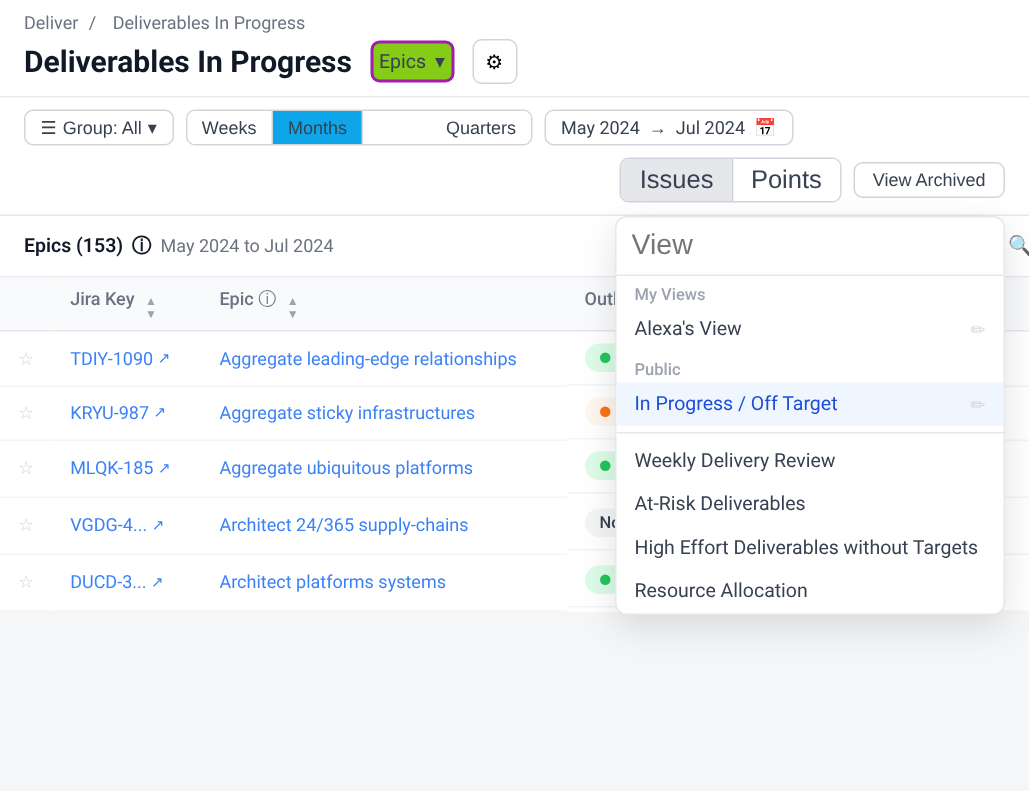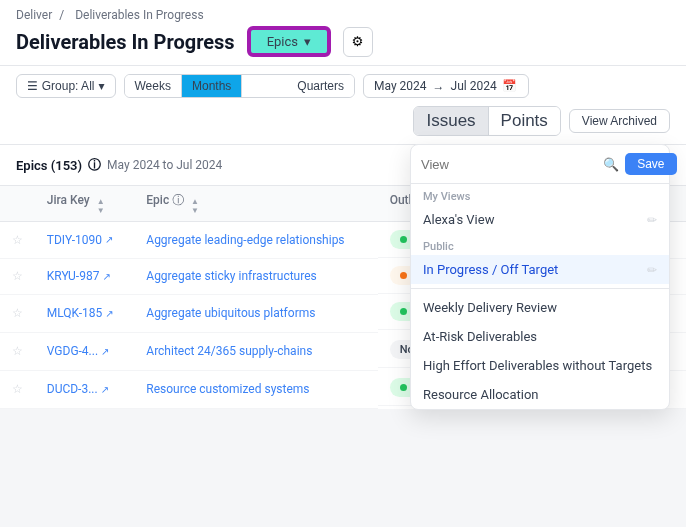--- a/index.html
+++ b/index.html
@@ -5,21 +5,21 @@
     * { box-sizing: border-box; margin: 0; padding: 0; }
     body { font-family: -apple-system, BlinkMacSystemFont, 'Segoe UI', Roboto, sans-serif; font-size: 13px; background: #f5f6f8; color: #1a1a2e; width: 686px; height: 527px; overflow: hidden; position: relative; }
 
     
     .top-bar { background: #fff; padding: 8px 16px; border-bottom: 1px solid #e5e7eb; }
     .breadcrumb { font-size: 12px; color: #6b7280; margin-bottom: 4px; }
     .breadcrumb a { color: #6b7280; text-decoration: none; }
     .breadcrumb span { margin: 0 4px; }
     .page-header { display: flex; align-items: center; gap: 12px; }
     .page-title { font-size: 20px; font-weight: 700; color: #111827; }
-    .epics-select { display: flex; align-items: center; border: 4px solid #a21caf; border-radius: 6px; padding: 4px 16px; background: #5eead4; cursor: pointer; gap: 6px; font-size: 13px; color: #374151; }
+    .epics-select { display: flex; align-items: center; border: 2px solid #a21caf; border-radius: 6px; padding: 4px 4px; background: #84cc16; cursor: pointer; gap: 6px; font-size: 13px; color: #374151; }
     .gear-btn { width: 30px; height: 30px; border: 1px solid #d1d5db; border-radius: 6px; background: #fff; cursor: pointer; display: flex; align-items: center; justify-content: center; }
 
     
     .filter-bar { background: #fff; padding: 8px 16px; border-bottom: 1px solid #e5e7eb; display: flex; align-items: center; gap: 8px; flex-wrap: wrap; }
     .filter-btn { display: flex; align-items: center; gap: 4px; border: 1px solid #d1d5db; border-radius: 6px; padding: 4px 10px; background: #fff; cursor: pointer; font-size: 12px; color: #374151; white-space: nowrap; }
     .time-group { display: flex; border: 1px solid #d1d5db; border-radius: 6px; overflow: hidden; }
     .time-btn { padding: 4px 10px; background: #fff; cursor: pointer; font-size: 12px; color: #374151; border: none; border-right: 1px solid #d1d5db; }
     .time-btn:last-child { border-right: none; margin-left: 45px; }
     .time-btn.active { background: #0ea5e9; font-weight: 500; }
     .date-range { display: flex; align-items: center; border: 1px solid #d1d5db; border-radius: 6px; padding: 4px 10px; background: #fff; font-size: 12px; color: #374151; gap: 6px; cursor: pointer; }
@@ -64,21 +64,21 @@
     .progress-bar-fill { height: 6px; border-radius: 3px; }
 
     
     .status-badge { font-size: 11px; padding: 2px 6px; border-radius: 4px; white-space: nowrap; }
     .status-idle { background: #f3f4f6; color: #374151; }
     .status-inprogress { background: #dbeafe; color: #1d4ed8; }
 
     
     .dropdown-overlay { position: absolute; top: 144px; right: 16px; width: 260px; background: #fff; border: 1px solid #e5e7eb; border-radius: 8px; box-shadow: 0 8px 24px rgba(0,0,0,0.12); z-index: 100; }
     .dropdown-header { display: flex; align-items: center; padding: 8px 10px; border-bottom: 1px solid #e5e7eb; gap: 6px; }
-    .dropdown-search { flex: 1; border: none; outline: none; font-size: 13px; color: #374151; background: transparent; }
+    .dropdown-search { flex: 1; border: none; outline: none; font-size: 19px; color: #374151; background: transparent; }
     .dropdown-search-icon { color: #9ca3af; font-size: 13px; }
     .save-btn { background: #3b82f6; color: #fff; border: none; border-radius: 5px; padding: 4px 12px; font-size: 12px; font-weight: 500; cursor: pointer; }
     .dropdown-section-label { font-size: 11px; color: #9ca3af; padding: 6px 12px 2px; font-weight: 500; }
     .dropdown-item { display: flex; align-items: center; justify-content: space-between; padding: 7px 12px; cursor: pointer; font-size: 13px; color: #374151; }
     .dropdown-item.selected { background: #eff6ff; color: #1d4ed8; }
     .dropdown-item .edit-icon { color: #d1d5db; font-size: 12px; }
     .dropdown-divider { height: 1px; background: #e5e7eb; margin: 4px 0; }
     .dropdown-section-header { font-size: 11px; color: #9ca3af; padding: 6px 12px 2px; font-weight: 500; }
   </style>
 </head>
@@ -238,21 +238,21 @@
         <div class="progress-bar-fill" style="width:3px;background:#a855f7"></div>
       </div>
           </td>
           <td><span class="status-badge status-idle">Idle</span></td>
         </tr>
         <tr>
           <td class="star-col">☆</td>
           <td>
             <a href="#" class="jira-link">DUCD-3... <span style="font-size:10px">↗</span></a>
           </td>
-          <td><a href="#" class="epic-link">Resource customized systems</a></td>
+          <td><a href="#" class="epic-link">Architect platforms systems</a></td>
           <td class="outlook-cell">
             <span class="badge badge-ontrack">
               <span class="badge-dot dot-green"></span>
               <span>On Track</span>
               <span class="badge-chevron">▾</span>
             </span>
           </td>
           <td class="progress-cell">
       <div class="progress-pct">83%</div>
       <div class="progress-bar-bg">

